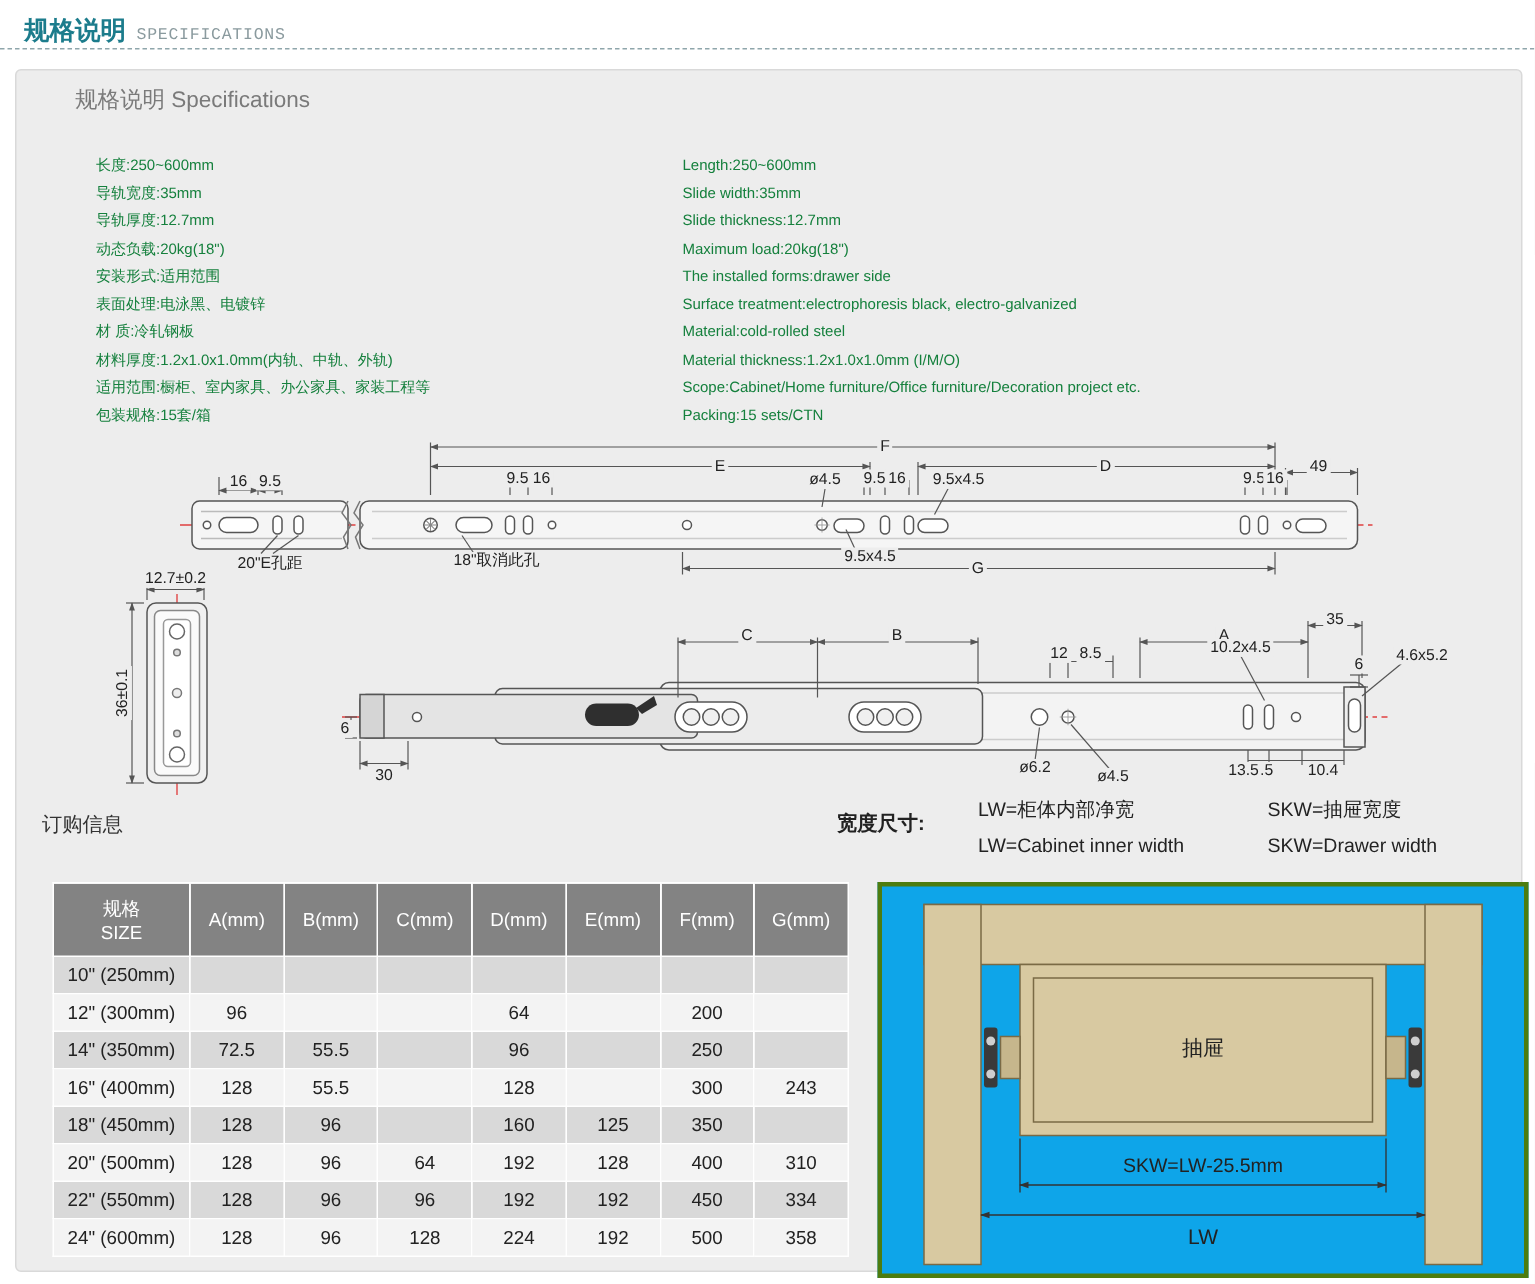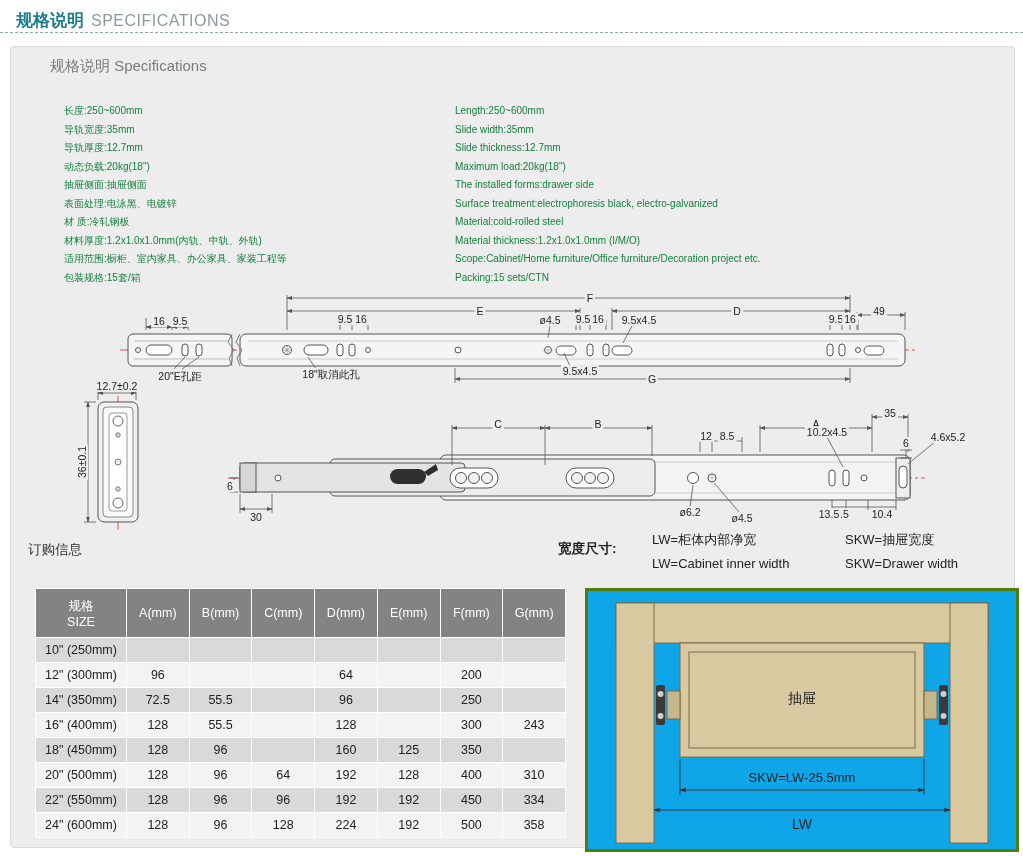--- a/index.html
+++ b/index.html
@@ -2,21 +2,21 @@
 <html><head>
 <meta charset="utf-8">
 <style>
   html,body{margin:0;padding:0;background:#fff;}
   .page{position:relative;width:1023px;height:856px;background:#fff;overflow:hidden;
         font-family:"Liberation Sans","DejaVu Sans",sans-serif;}
 
   
   .top-header{position:absolute;left:16px;top:9px;display:flex;align-items:baseline;gap:7px;z-index:3;}
   .hdr-zh{color:#1c7c8c;font-weight:bold;font-size:17px;}
-  .hdr-en{color:#8a9a9e;font-size:16px;letter-spacing:.5px;}
+  .hdr-en{color:#8a9a9e;font-size:11px;letter-spacing:.5px;font-family:Liberation Mono, monospace;}
   .hdr-rule{position:absolute;left:0;right:0;top:32px;border-top:1px dashed #8fa6ab;z-index:1;}
 
   
   .panel{position:absolute;left:10px;top:46px;width:1003px;height:800px;background:#ededed;
          border:1px solid #d9d9d9;border-radius:4px;z-index:0;}
   .panel-title{position:absolute;left:50px;top:57px;font-size:15px;color:#7a7a7a;z-index:2;}
 
   .specs{position:absolute;font-size:10px;color:#15803d;line-height:18.5px;z-index:2;white-space:nowrap;}
   .specs-zh{left:64px;top:102px;}
   .specs-en{left:455px;top:102px;}
@@ -71,21 +71,21 @@
   </div>
 
   <div class="panel"></div>
   <div class="panel-title">规格说明 Specifications</div>
 
   <div class="specs specs-zh">
       <div class="spec-line">长度:250~600mm</div>
       <div class="spec-line">导轨宽度:35mm</div>
       <div class="spec-line">导轨厚度:12.7mm</div>
       <div class="spec-line">动态负载:20kg(18")</div>
-      <div class="spec-line">抽屉侧面:抽屉侧面</div>
+      <div class="spec-line">安装形式:适用范围</div>
       <div class="spec-line">表面处理:电泳黑、电镀锌</div>
       <div class="spec-line">材 质:冷轧钢板</div>
       <div class="spec-line">材料厚度:1.2x1.0x1.0mm(内轨、中轨、外轨)</div>
       <div class="spec-line">适用范围:橱柜、室内家具、办公家具、家装工程等</div>
       <div class="spec-line">包装规格:15套/箱</div>
     </div>
   <div class="specs specs-en">
       <div class="spec-line">Length:250~600mm</div>
       <div class="spec-line">Slide width:35mm</div>
       <div class="spec-line">Slide thickness:12.7mm</div>

